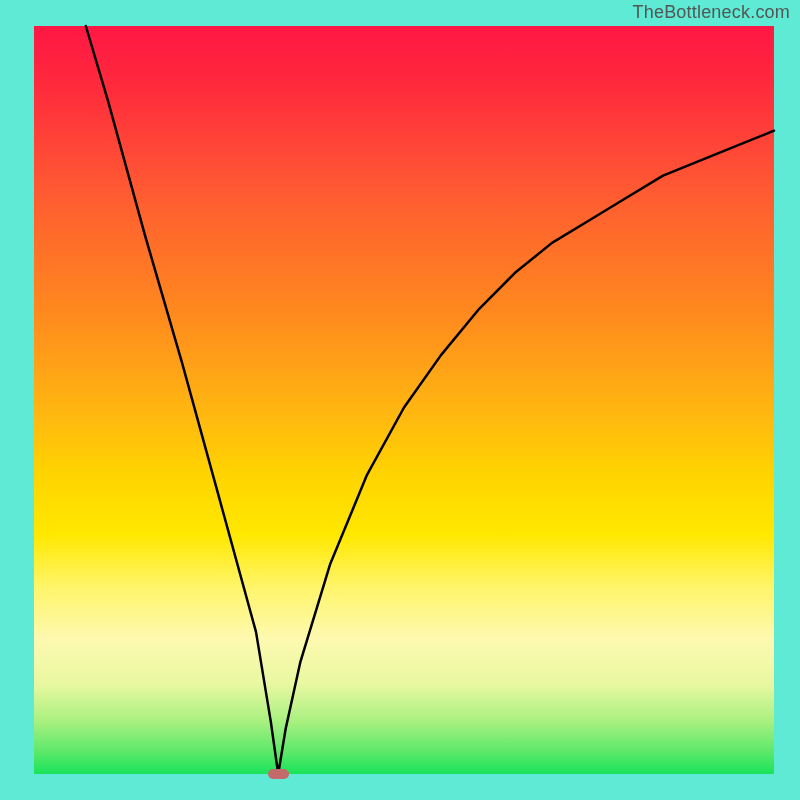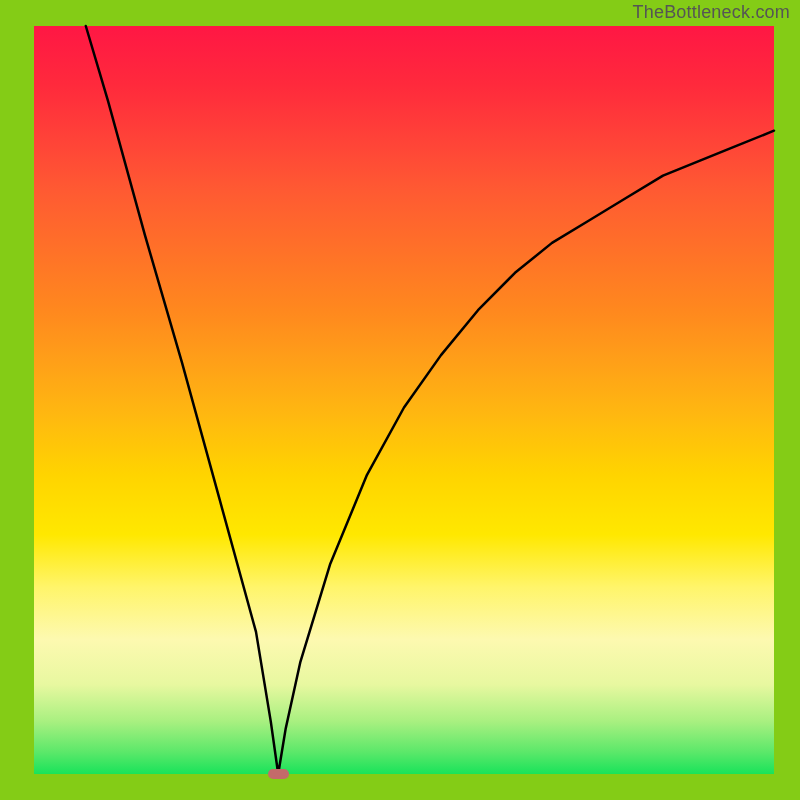--- a/index.html
+++ b/index.html
@@ -8,21 +8,21 @@
     width: 800px;
     height: 800px;
     background: #000;
     overflow: hidden;
     font-family: Arial, Helvetica, sans-serif;
   }
   .container {
     position: relative;
     width: 800px;
     height: 800px;
-    background: #84cc16;
+    background: #5eead4;
   }
   .plot-area {
     position: absolute;
     background: linear-gradient(to bottom,
       #ff1744 0%,
       #ff2a3c 8%,
       #ff4238 15%,
       #ff5a32 22%,
       #ff7128 30%,
       #ff881e 38%,

